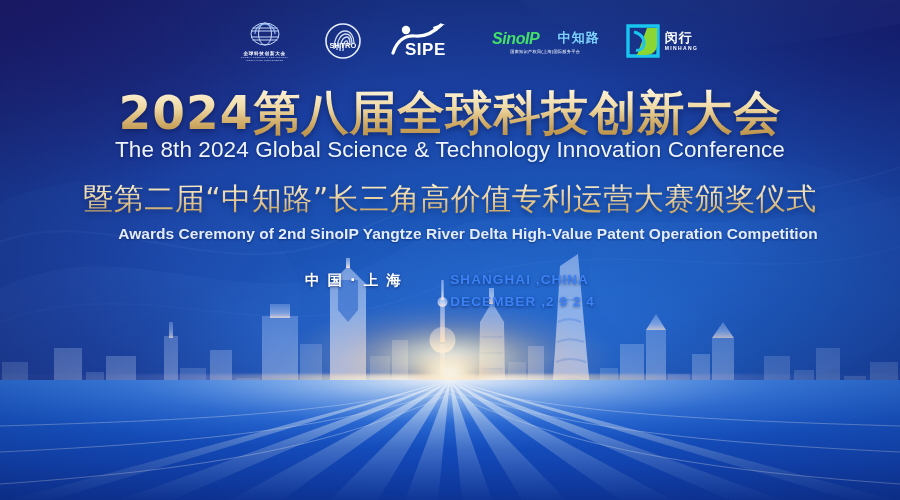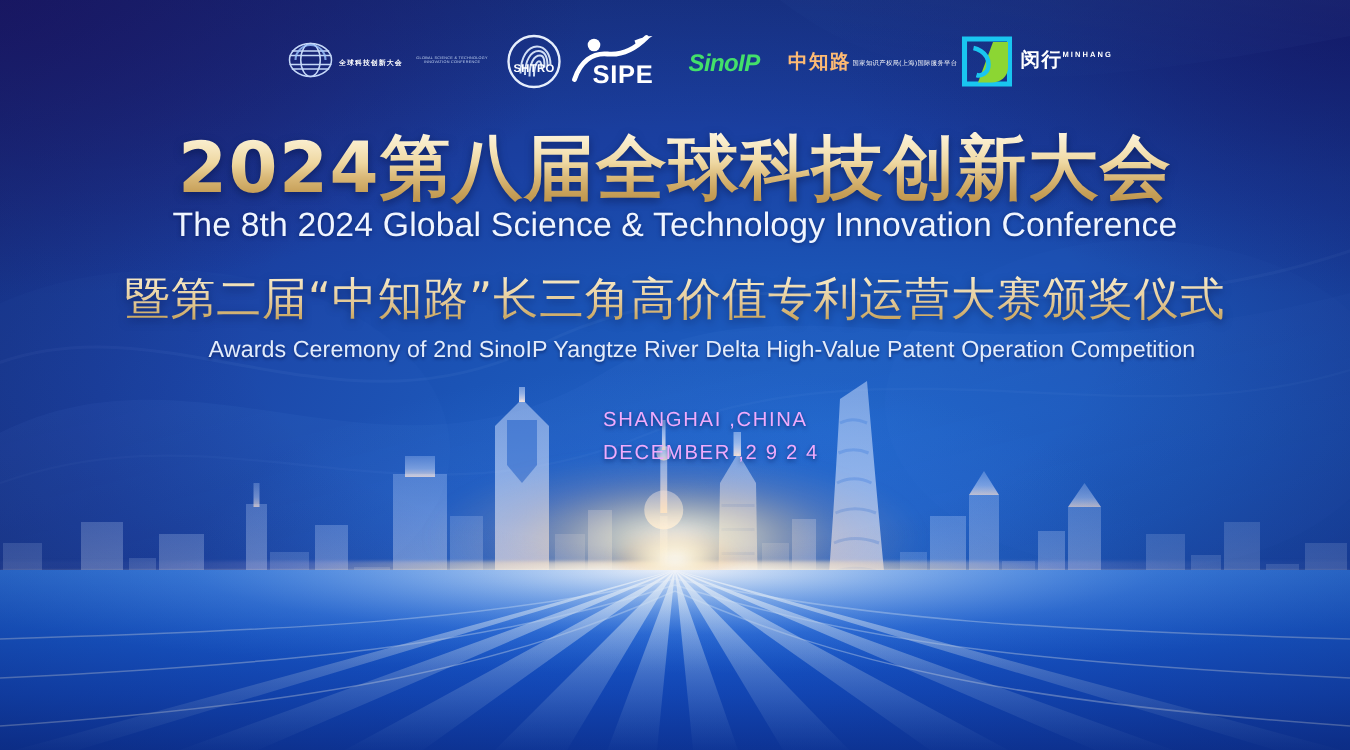--- a/index.html
+++ b/index.html
@@ -122,41 +122,41 @@
   }
 
   
   .logo-bar {
     position: absolute;
     top: 18px;
     left: 0; right: 0;
     display: flex;
     justify-content: center;
     align-items: flex-end;
-    gap: 3px;
+    gap: 26px;
     z-index: 20;
     padding-left: 31px;
   }
   .logo-item {
     display: flex;
     align-items: center;
     gap: 5px;
     height: 46px;
   }
   .logo-mark { display: block; }
   .logo-txt-en {
     color: #c7d8f5;
     font-size: 3.6px;
     letter-spacing: 0.2px;
     line-height: 1.25;
     white-space: nowrap;
   }
   .logo-stack {
     display: flex;
-    flex-direction: row;
+    flex-direction: column;
     align-items: center;
     gap: 1px;
   }
 
   
   .content {
     position: absolute;
     top: 0; left: 0; right: 0;
     z-index: 15;
     text-align: center;
@@ -206,21 +206,21 @@
     -webkit-background-clip: text;
     background-clip: text;
     color: transparent;
     -webkit-text-fill-color: transparent;
     filter: drop-shadow(0 2px 3px rgba(4,18,70,0.5));
     white-space: nowrap;
   }
   .title-en-sub {
     margin-top: 5px;
     font-size: 15.5px;
-    font-weight: 400;
+    font-weight: 700;
     letter-spacing: 0.05px;
     color: #e3ecfb;
     text-shadow: 0 1px 2px rgba(5,20,75,0.55);
     white-space: nowrap;
     margin-left: 36px;
   }
 
   
   .venue {
     margin-top: 26px;
@@ -235,23 +235,23 @@
     font-family: "DejaVu Sans", sans-serif;
     font-size: 14.5px;
     font-weight: bold;
     line-height: 1.55;
     letter-spacing: 1.5px;
     text-shadow: 0 1px 3px rgba(5,20,75,0.6);
     white-space: nowrap;
   }
   .venue-en {
     text-align: left;
-    color: #f0abfc;
+    color: #3b82f6;
     font-size: 13.5px;
-    font-weight: normal;
+    font-weight: bold;
     line-height: 1.6;
     letter-spacing: 1.1px;
     text-shadow: 0 1px 3px rgba(5,20,75,0.6);
     white-space: nowrap;
   }
 </style>
 </head>
 <body>
 
 <div class="poster">
@@ -462,21 +462,21 @@
         <text x="16" y="32" font-family="Liberation Sans, sans-serif" font-size="17" font-weight="bold" fill="#ffffff" letter-spacing="0.5">SIPE</text>
       </svg>
     </div>
 
     <div class="logo-item">
       <div class="logo-stack">
         <div style="display:flex;align-items:center;gap:5px;">
           <svg class="logo-mark" width="62" height="20" viewBox="0 0 62 20">
             <text x="1" y="16" font-family="Liberation Sans, sans-serif" font-size="16" font-weight="bold" font-style="italic" fill="#43e06a" letter-spacing="-0.4">SinoIP</text>
           </svg>
-          <div style="color:#fdba74;font-size:13px;font-weight:bold;letter-spacing:1px;font-family:'DejaVu Sans',sans-serif;white-space:nowrap;">中知路</div>
+          <div style="color:#7dd3fc;font-size:13px;font-weight:bold;letter-spacing:1px;font-family:'DejaVu Sans',sans-serif;white-space:nowrap;">中知路</div>
         </div>
         <div style="font-size:4.2px;color:#ffffff;letter-spacing:0.25px;white-space:nowrap;">国家知识产权局(上海)国际服务平台</div>
       </div>
     </div>
 
     <div class="logo-item">
       <svg class="logo-mark" width="34" height="34" viewBox="0 0 34 34">
         <path d="M2,2 H32 V32 H2 Z" fill="none" stroke="#19c6f0" stroke-width="3.4"></path>
         <path d="M9,9 L25,9 L25,25 L9,25 Z" fill="none" stroke="#19c6f0" stroke-width="0"></path>
         <path d="M21,4 L31,4 L31,21 C31,27 26,31 20,31 L11,31 Z" fill="#8cd633"></path>
@@ -495,20 +495,21 @@
     <div class="title-cn-main">2024第八届全球科技创新大会</div>
 
     <div class="title-en-main">The 8th 2024 Global Science &amp; Technology Innovation Conference</div>
 
     <div class="title-cn-sub">暨第二届“中知路”长三角高价值专利运营大赛颁奖仪式</div>
 
     <div class="title-en-sub">Awards Ceremony of 2nd SinoIP Yangtze River Delta High-Value Patent Operation Competition</div>
 
     <div class="venue">
       <div class="venue-cn">
+        <div>中 国 · 上 海</div>
       </div>
       <div class="venue-en">
         <div>SHANGHAI ,CHINA</div>
         <div>DECEMBER ,2 9 2 4</div>
       </div>
     </div>
 
   </div>
 
 </div>

